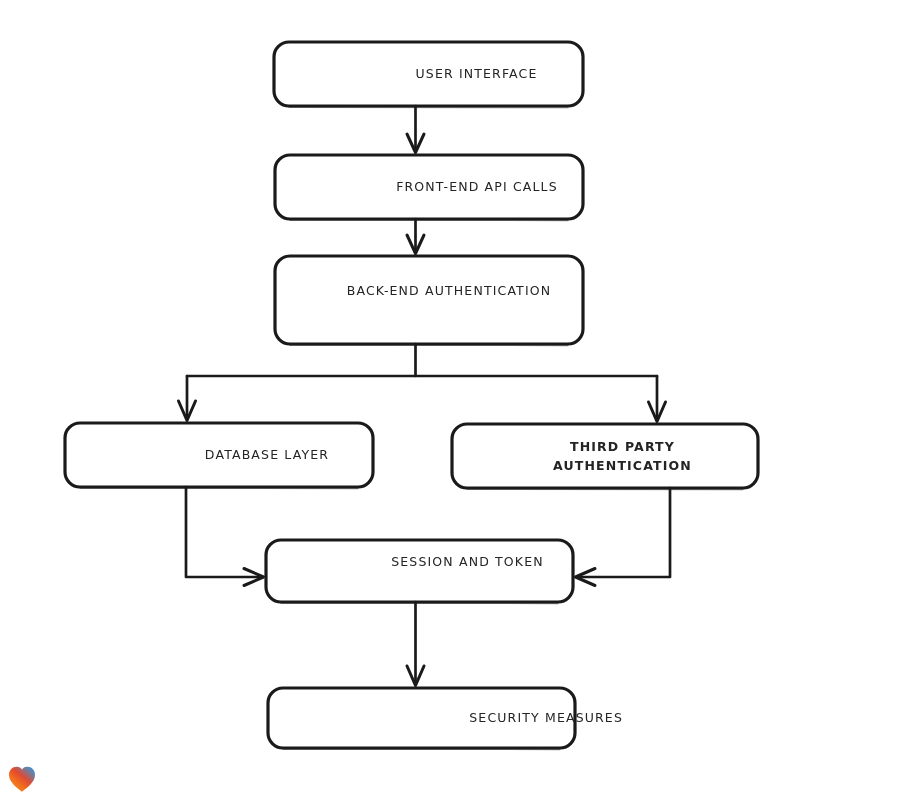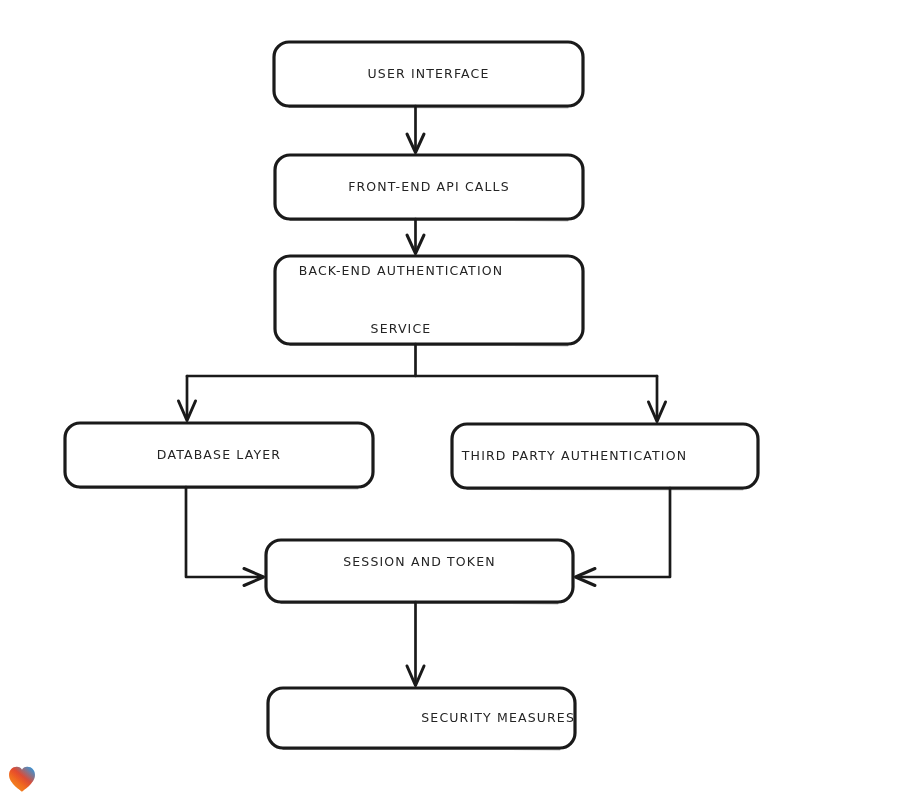--- a/index.html
+++ b/index.html
@@ -27,20 +27,21 @@
     align-items: center;
     justify-content: center;
     text-align: center;
     color: #242424;
     font-family: "DejaVu Sans", sans-serif;
     font-size: 12.5px;
     letter-spacing: 1.15px;
     line-height: 1.55;
     font-weight: 400;
     pointer-events: none;
+    margin-left: 48px;
     -webkit-font-smoothing: antialiased;
   }
   .node-label span { display: block; white-space: pre-line; }
   .node-hit {
     position: absolute;
     cursor: pointer;
     background: transparent;
   }
   #heart-icon {
     position: absolute;
@@ -139,29 +140,28 @@
   <span>USER INTERFACE</span>
 </div>
 
 <div class="node-label" style="left:275px; top:155px; width:308px; height:64px;text-align:right;">
   <span>FRONT-END API CALLS</span>
 </div>
 
 <div class="node-label" style="left:275px; top:256px; width:252px; height:88px;">
   <span>
     <span>BACK-END AUTHENTICATION</span><br>
-    <span>SERVICE</span>
   </span>
 </div>
 
 <div class="node-label" style="left:65px; top:423px; width:308px; height:64px;">
   <span>DATABASE LAYER</span>
 </div>
 
-<div class="node-label" style="left:452px; top:424px; width:245px; height:64px;">
+<div class="node-label" style="left:452px; top:424px; width:245px; height:64px;font-weight:bold;">
   <span>THIRD PARTY AUTHENTICATION</span>
 </div>
 
 <div class="node-label" style="left:266px; top:540px; width:307px; height:62px;">
   <span>
     <span>SESSION AND TOKEN</span><br>
   </span>
 </div>
 
 <div class="node-label" style="left:268px; top:688px; width:307px; height:60px;justify-content:flex-end;">

